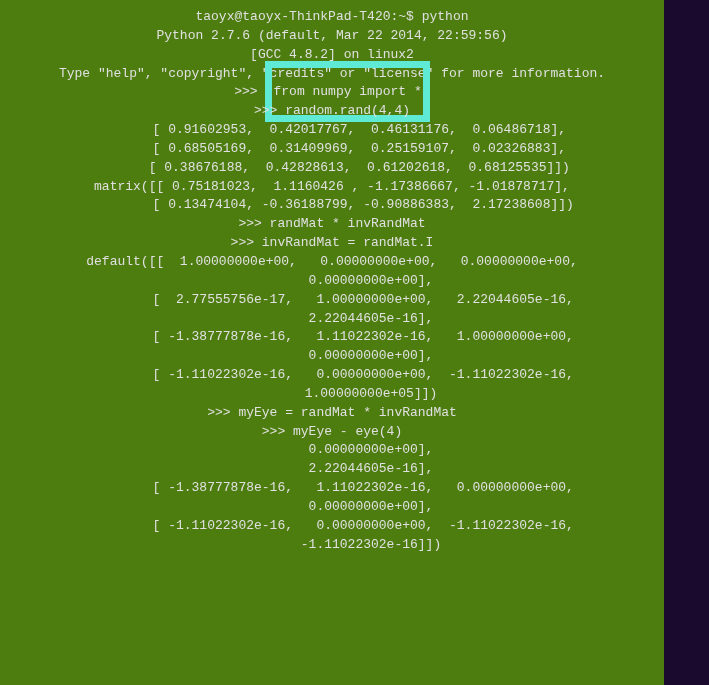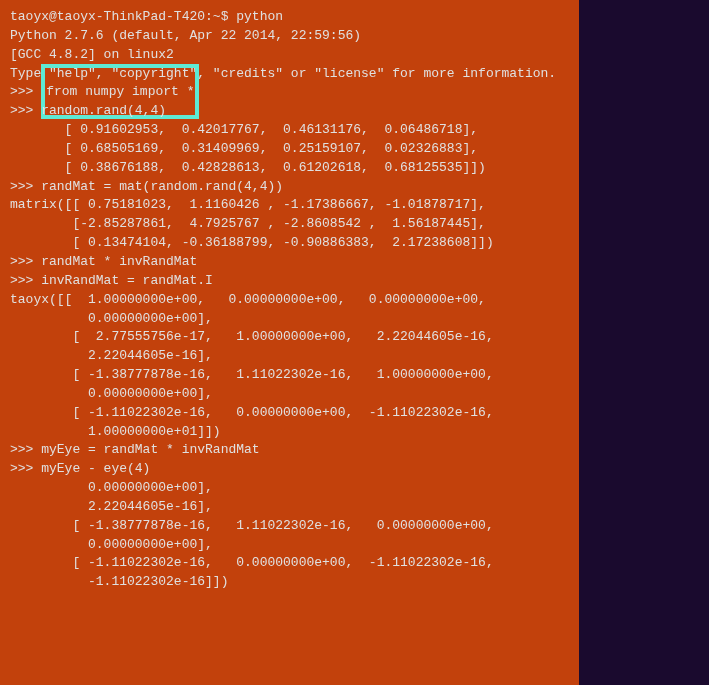--- a/index.html
+++ b/index.html
@@ -6,65 +6,64 @@
     body {
       width: 709px;
       height: 685px;
       background-color: #1a0a2e;
       font-family: 'Courier New', Courier, monospace;
       font-size: 13px;
       color: #e0e0e0;
       overflow: hidden;
     }
     .terminal {
-      width: 579px;
+      width: 664px;
       height: 685px;
-      background-color: #c2410c;
+      background-color: #4d7c0f;
       padding: 8px 10px;
       line-height: 1.45;
       overflow: hidden;
+      text-align: center;
     }
     .line {
       white-space: pre;
       display: block;
     }
     .highlight-box {
       display: inline;
       background-color: transparent;
-      border: 4px solid #5eead4;
+      border: 7px solid #5eead4;
       padding: 16px 1px;
     }
   </style>
 </head>
 <body>
 
 <div class="terminal">
   <span class="line">taoyx@taoyx-ThinkPad-T420:~$ python</span>
-  <span class="line">Python 2.7.6 (default, Apr 22 2014, 22:59:56)</span>
+  <span class="line">Python 2.7.6 (default, Mar 22 2014, 22:59:56)</span>
   <span class="line">[GCC 4.8.2] on linux2</span>
   <span class="line">Type "help", "copyright", "credits" or "license" for more information.</span>
   <span class="line">&gt;&gt;&gt; <span class="highlight-box">from numpy import *</span></span>
   <span class="line">&gt;&gt;&gt; random.rand(4,4)</span>
   <span class="line">       [ 0.91602953,  0.42017767,  0.46131176,  0.06486718],</span>
   <span class="line">       [ 0.68505169,  0.31409969,  0.25159107,  0.02326883],</span>
   <span class="line">       [ 0.38676188,  0.42828613,  0.61202618,  0.68125535]])</span>
-  <span class="line">&gt;&gt;&gt; randMat = mat(random.rand(4,4))</span>
   <span class="line">matrix([[ 0.75181023,  1.1160426 , -1.17386667, -1.01878717],</span>
-  <span class="line">        [-2.85287861,  4.7925767 , -2.8608542 ,  1.56187445],</span>
   <span class="line">        [ 0.13474104, -0.36188799, -0.90886383,  2.17238608]])</span>
   <span class="line">&gt;&gt;&gt; randMat * invRandMat</span>
   <span class="line">&gt;&gt;&gt; invRandMat = randMat.I</span>
-  <span class="line">taoyx([[  1.00000000e+00,   0.00000000e+00,   0.00000000e+00,</span>
+  <span class="line">default([[  1.00000000e+00,   0.00000000e+00,   0.00000000e+00,</span>
   <span class="line">          0.00000000e+00],</span>
   <span class="line">        [  2.77555756e-17,   1.00000000e+00,   2.22044605e-16,</span>
   <span class="line">          2.22044605e-16],</span>
   <span class="line">        [ -1.38777878e-16,   1.11022302e-16,   1.00000000e+00,</span>
   <span class="line">          0.00000000e+00],</span>
   <span class="line">        [ -1.11022302e-16,   0.00000000e+00,  -1.11022302e-16,</span>
-  <span class="line">          1.00000000e+01]])</span>
+  <span class="line">          1.00000000e+05]])</span>
   <span class="line">&gt;&gt;&gt; myEye = randMat * invRandMat</span>
   <span class="line">&gt;&gt;&gt; myEye - eye(4)</span>
   <span class="line">          0.00000000e+00],</span>
   <span class="line">          2.22044605e-16],</span>
   <span class="line">        [ -1.38777878e-16,   1.11022302e-16,   0.00000000e+00,</span>
   <span class="line">          0.00000000e+00],</span>
   <span class="line">        [ -1.11022302e-16,   0.00000000e+00,  -1.11022302e-16,</span>
   <span class="line">          -1.11022302e-16]])</span>
 
 </div>

